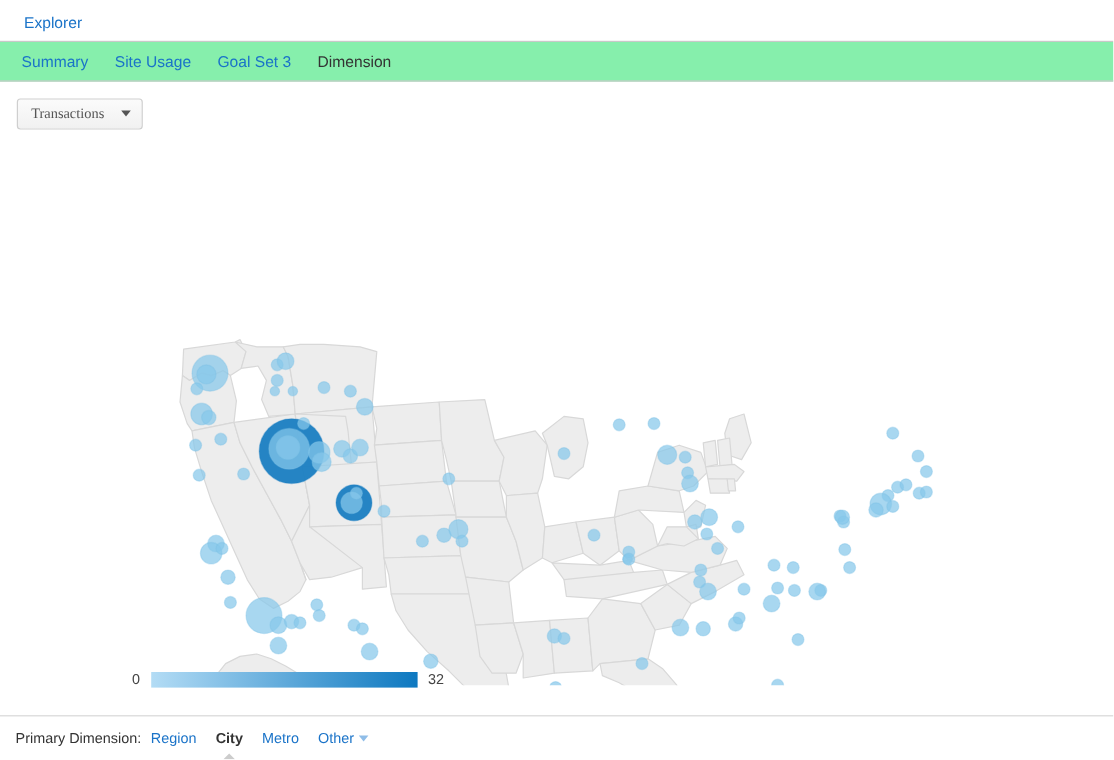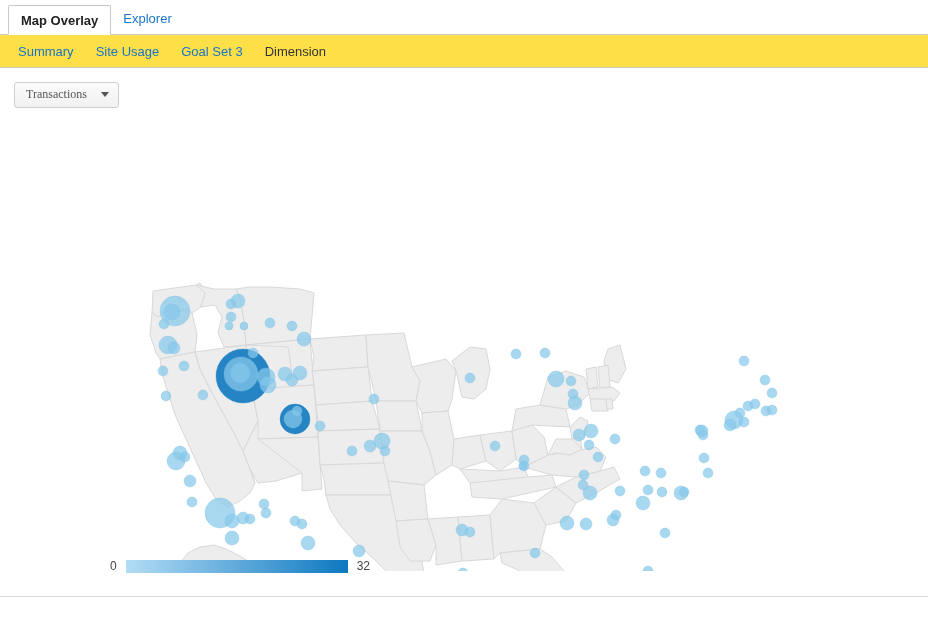--- a/index.html
+++ b/index.html
@@ -57,21 +57,21 @@
   }
 
   
   .subnav {
     height: 33px;
     display: flex;
     align-items: center;
     padding-left: 18px;
     border-bottom: 1px solid #c8c8c8;
     box-sizing: border-box;
-    background: #fde047;
+    background: #86efac;
   }
   .subnav-item {
     font-size: 13px;
     color: #1a73c8;
     margin-right: 22px;
     cursor: pointer;
     white-space: nowrap;
   }
   .subnav-item.active {
     color: #333333;
@@ -194,23 +194,20 @@
     border-top: 5px solid #8fbde8;
     vertical-align: middle;
   }
 </style>
 </head>
 <body>
 
 <div id="app">
 
   <div class="tabstrip">
-    <div class="tab active">
-      <span>Map Overlay</span>
-    </div>
     <div class="tab link">
       <span>Explorer</span>
     </div>
   </div>
 
   <div class="subnav">
     <div class="subnav-item">Summary</div>
     <div class="subnav-item">Site Usage</div>
     <div class="subnav-item">Goal Set 3</div>
     <div class="subnav-item active">Dimension</div>
@@ -404,14 +401,23 @@
     </svg>
   </div>
 
   <div class="legend">
     <span class="legend-min">0</span>
     <div class="legend-bar" id="legend-bar" style="background: linear-gradient(to right, rgb(179, 220, 245) 0%, rgb(13, 120, 192) 100%);"></div>
     <span class="legend-max">32</span>
   </div>
 
   <div class="footer-rule"></div>
+  <div class="footer">
+    <span class="pd-label">Primary Dimension:</span>
+    <span class="pd-item">Region</span>
+    <span class="pd-item active">City</span>
+    <span class="pd-item">Metro</span>
+    <span class="pd-item">
+      <span>Other</span><span class="pd-caret"></span>
+    </span>
+  </div>
 
 </div>
 
 </body></html>

